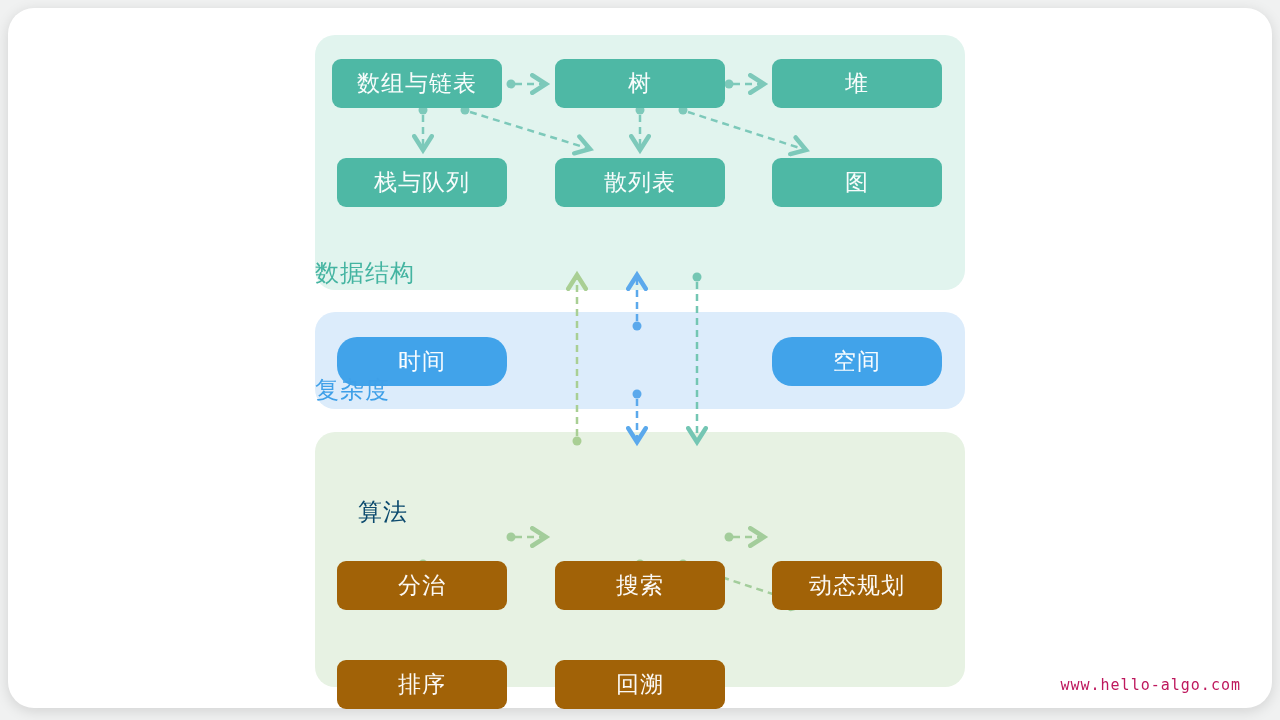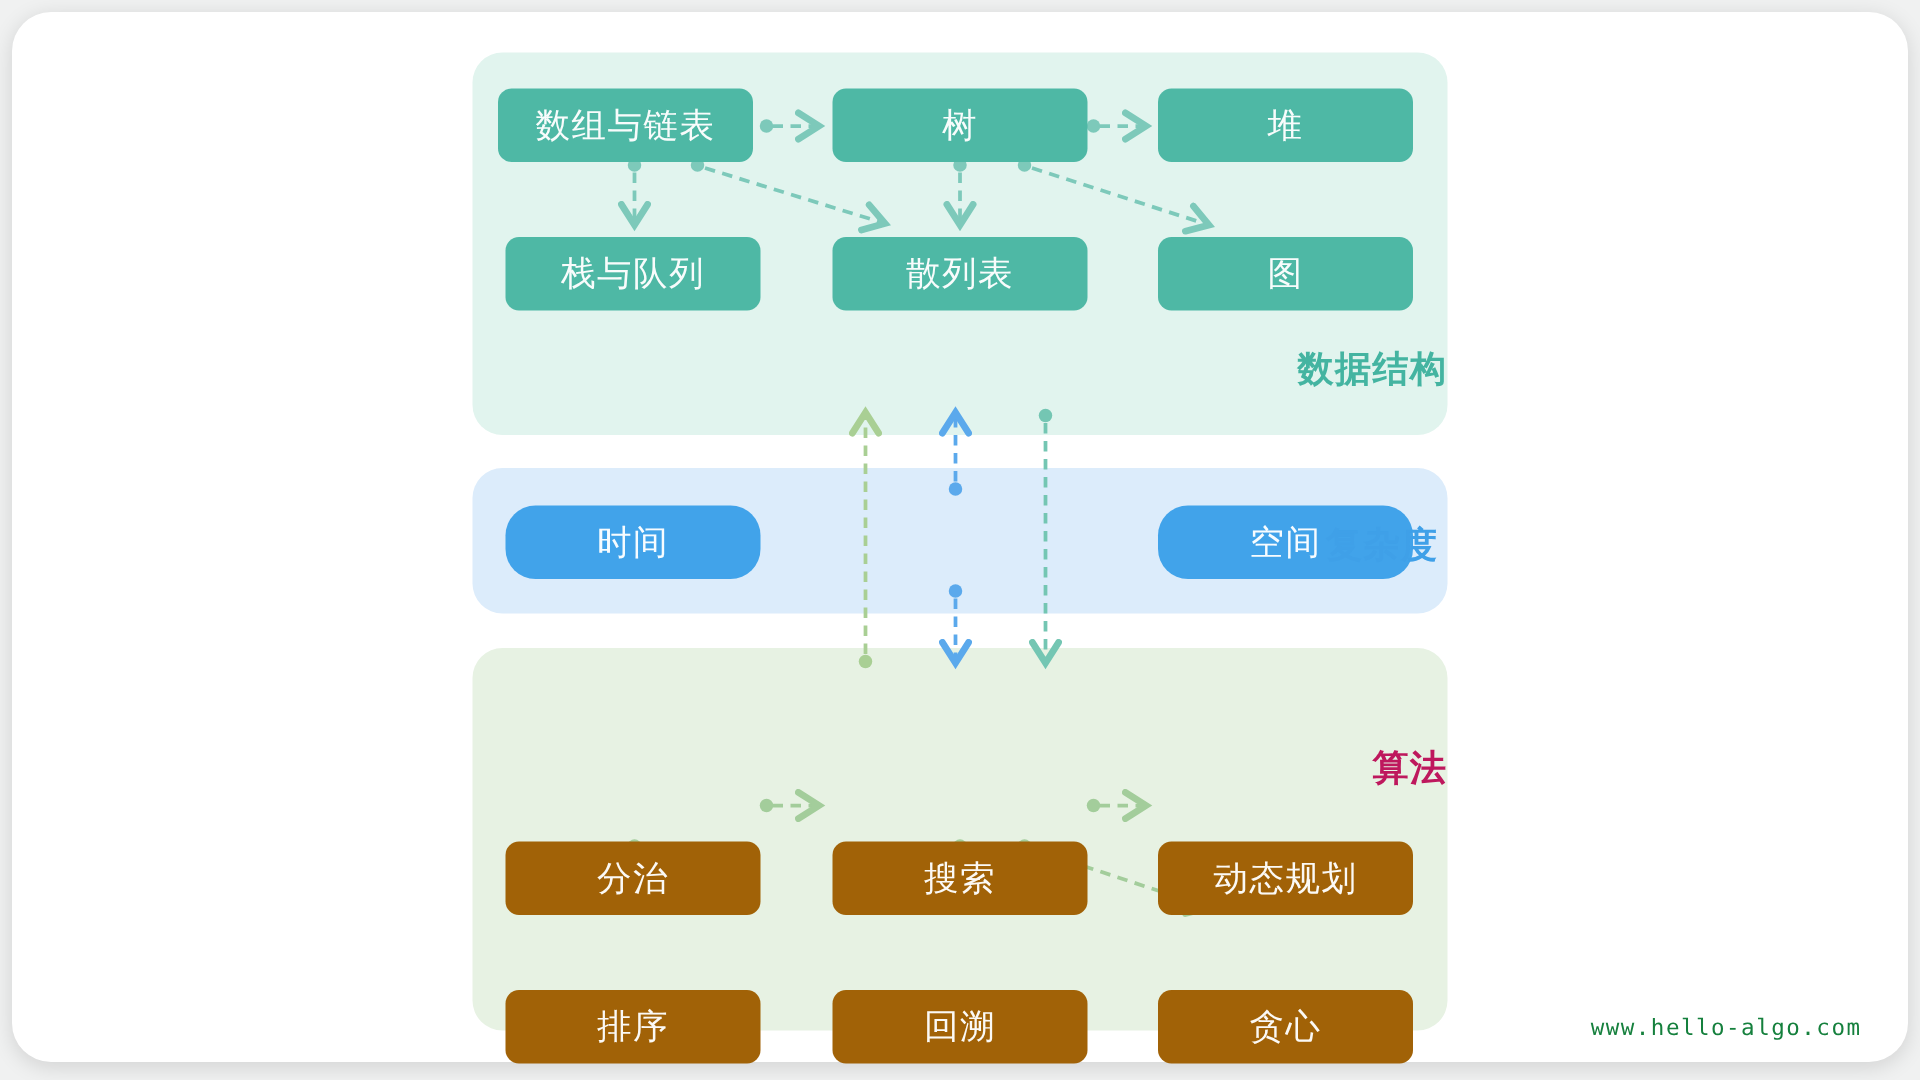--- a/index.html
+++ b/index.html
@@ -38,37 +38,38 @@
     font-size: 23px;
     letter-spacing: 1px;
   }
   .node-teal  { background: #4eb8a5; }
   .node-blue  { background: #41a3ea; border-radius: 20px; }
   .node-green { background: #a16207; margin-top: 48px; }
 
   .section-label {
     position: absolute;
     width: 650px; left: 315px;
-    text-align: right;
+    text-align: left;
     font-size: 24px;
-    font-weight: bold;
+    font-weight: normal;
     letter-spacing: 1px;
+    margin-top: 27px;
   }
   .label-ds { top: 230px; color: #44b4a1; }
   .label-cx { top: 347px; color: #3fa0e8; width: 644px; }
-  .label-al { top: 496px; color: #be185d; }
+  .label-al { top: 469px; color: #0c4a6e; padding-left: 43px; }
 
   .edges { pointer-events: none; }
 
   .watermark {
     position: absolute;
     top: 676px; right: 39px;
     font-family: "DejaVu Sans Mono", "Liberation Mono", monospace;
     font-size: 15px;
-    color: #15803d;
+    color: #be185d;
     letter-spacing: 1px;
   }
 </style>
 </head>
 <body>
 
 <div class="card"></div>
 
 <div class="layer">
 
@@ -170,16 +171,15 @@
   <div class="node node-blue" style="left:337px; top:337px">时间</div>
   <div class="node node-blue" style="left:772px; top:337px">空间</div>
   <div class="section-label label-cx">复杂度</div>
 
   <div class="section-label label-al">算法</div>
   <div class="node node-green" style="left:337px; top:513px">分治</div>
   <div class="node node-green" style="left:555px; top:513px">搜索</div>
   <div class="node node-green" style="left:772px; top:513px">动态规划</div>
   <div class="node node-green" style="left:337px; top:612px">排序</div>
   <div class="node node-green" style="left:555px; top:612px">回溯</div>
-  <div class="node node-green" style="left:772px; top:612px">贪心</div>
 
   <div class="watermark">www.hello-algo.com</div>
 </div>
 
 </body></html>

